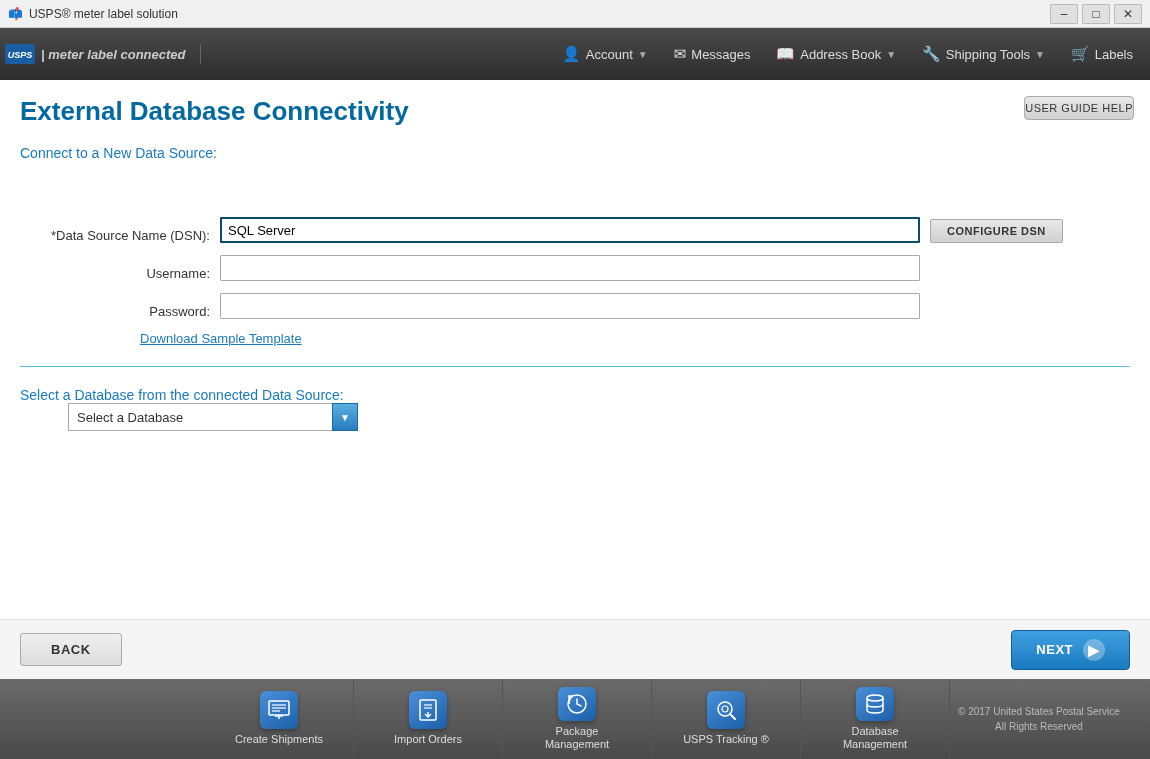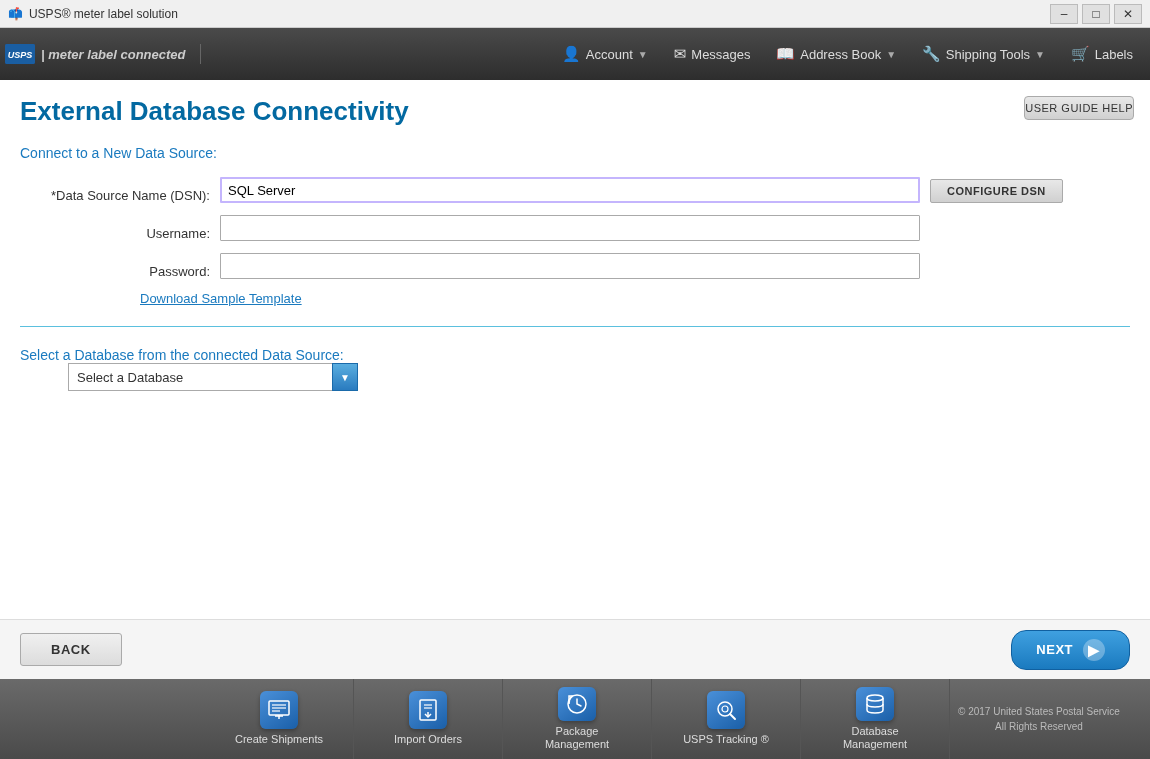--- a/index.html
+++ b/index.html
@@ -106,21 +106,22 @@
       flex: 1;
       max-width: 700px;
       height: 26px;
       border: 1px solid #aaa;
       padding: 2px 6px;
       font-size: 13px;
       outline: none;
       border-radius: 1px;
     }
     .dsn-input {
-      border: 2px solid #c4b5fd;
+      border: 2px solid #0c4a6e;
+      margin-top: 40px;
     }
     .configure-btn {
       margin-left: 10px;
       background: linear-gradient(to bottom, #e8e8e8, #d0d0d0);
       border: 1px solid #aaa;
       padding: 5px 16px;
       font-size: 11px;
       font-weight: bold;
       color: #333;
       cursor: pointer;
@@ -206,21 +207,21 @@
     }
     .next-btn {
       margin-left: auto;
       background: linear-gradient(to bottom, #3fa0e0, #1a7abf);
       border: 1px solid #1060a0;
       padding: 8px 24px;
       font-size: 13px;
       font-weight: bold;
       color: white;
       cursor: pointer;
-      border-radius: 15px;
+      border-radius: 4px;
       display: flex; align-items: center; gap: 10px;
       letter-spacing: 0.5px;
     }
     .next-btn-circle {
       width: 22px; height: 22px;
       background: rgba(255,255,255,0.3);
       border-radius: 50%;
       display: flex; align-items: center; justify-content: center;
       font-size: 14px;
     }

